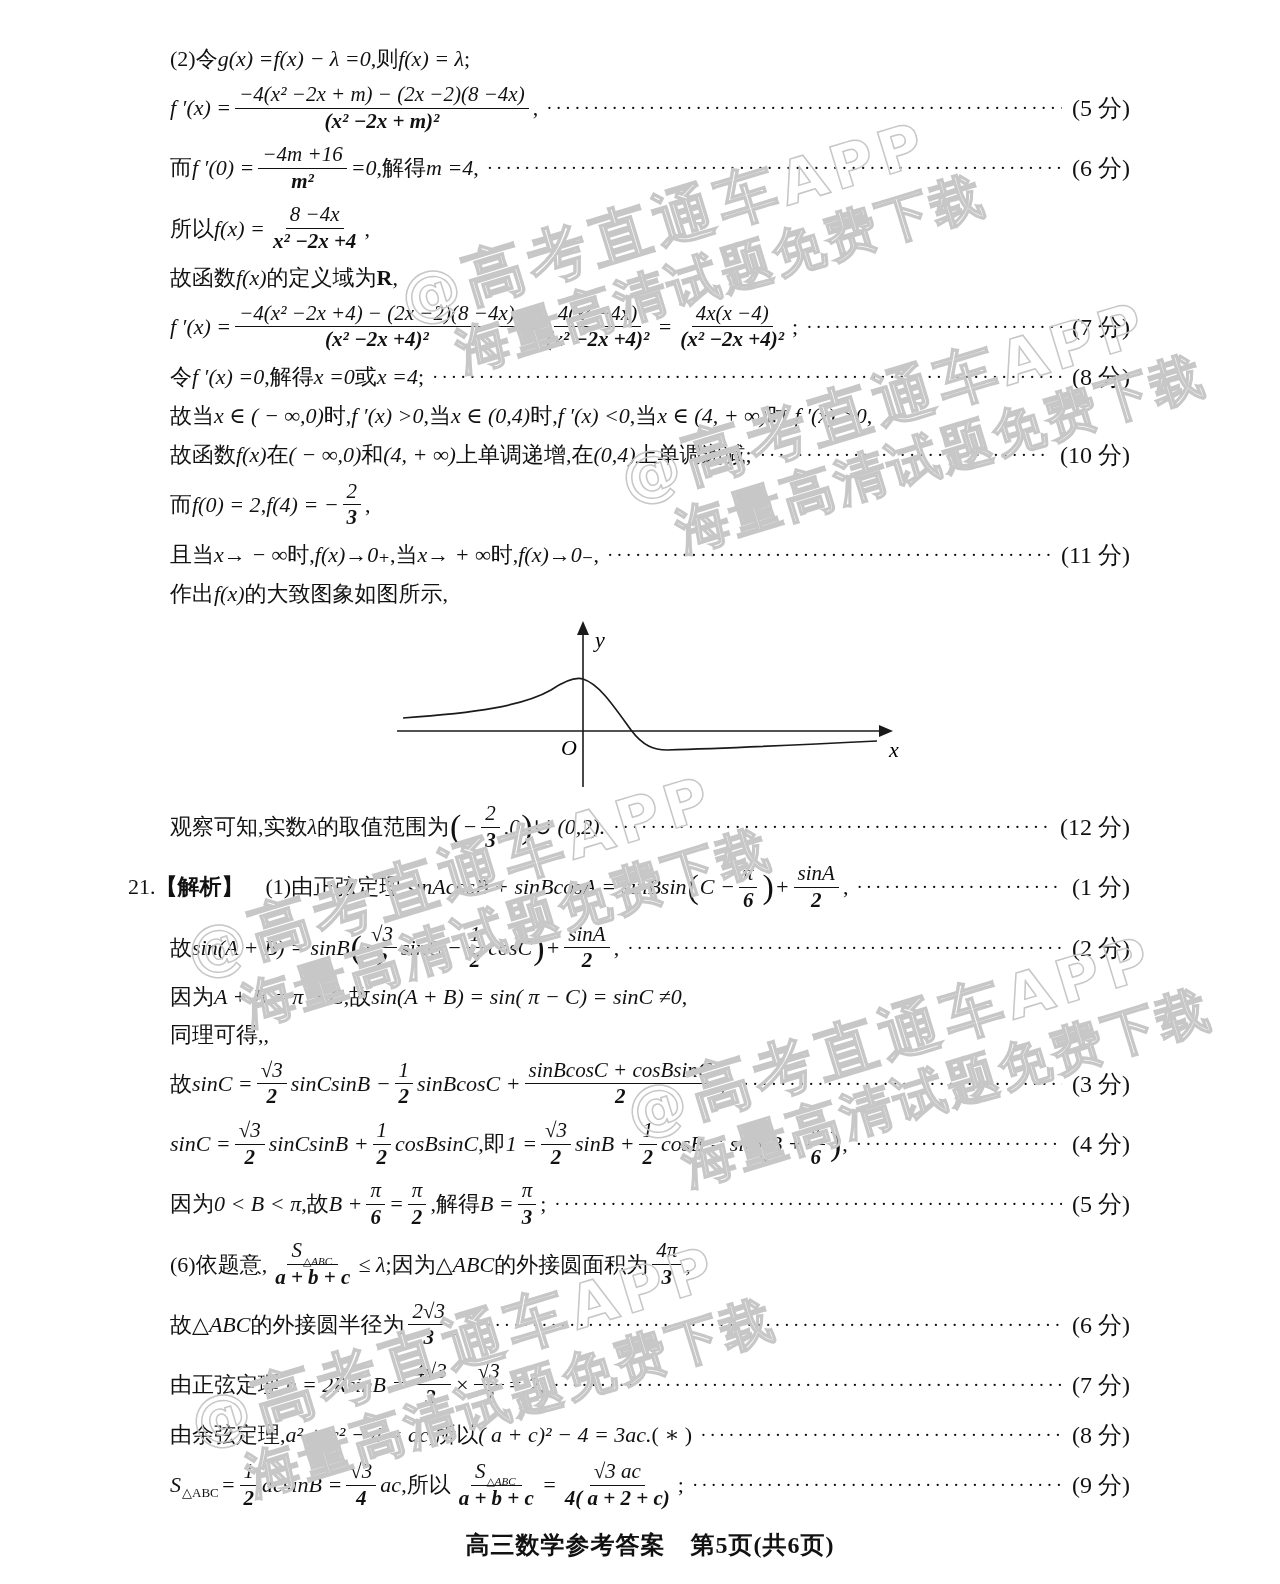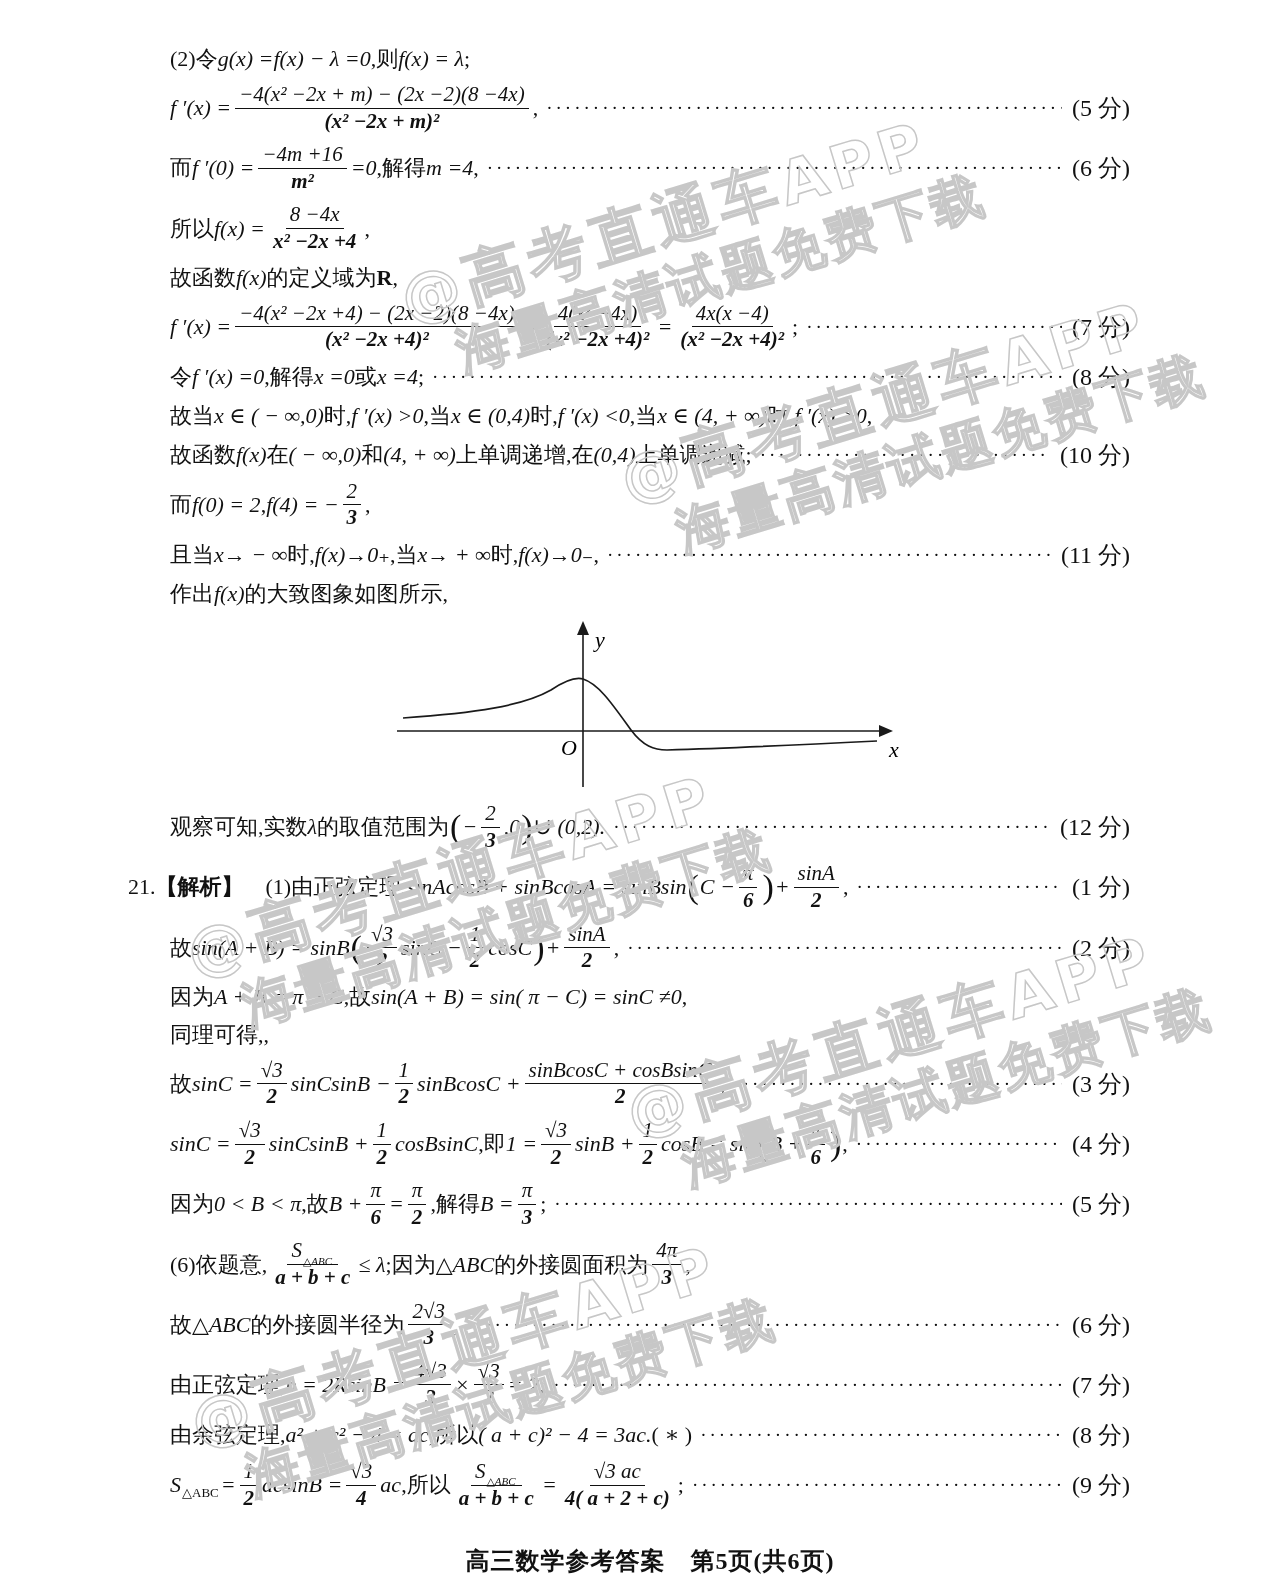--- a/index.html
+++ b/index.html
@@ -18,21 +18,21 @@
   .sub { font-size:13px; transform:translateY(8px); margin:0 2px 0 1px; }
   .frac { display:inline-flex; flex-direction:column; align-items:center; text-align:center;
           margin:0 4px; font-size:21px; line-height:1.22; font-style:italic; }
   .frac .num { border-bottom:1.6px solid #111; padding:0 4px; display:inline-flex; align-items:flex-end; justify-content:center; }
   .frac .den { padding:0 4px;font-weight:bold; }
   .frac .sub { font-size:11px; transform:translateY(4px); }
   .leader { flex:1 1 auto; overflow:hidden; white-space:nowrap; letter-spacing:3px;
             font-size:19px; margin:0 10px 0 8px; color:#111; }
   .score { white-space:nowrap; font-size:24px; }
   .graph-wrap { margin:4px 0 4px 215px; }
-  .footer { text-align:center; font-weight:bold; font-size:24px; margin-top:30px; letter-spacing:1px; }
+  .footer { text-align:center; font-weight:bold; font-size:24px; margin-top:14px; letter-spacing:1px; }
   .wm { position:absolute; z-index:3; transform:rotate(-17deg); transform-origin:0 0;
         color:transparent; -webkit-text-stroke:1.5px #c7c7c7;
         font-family:"DejaVu Sans","Liberation Sans",sans-serif; font-weight:bold;
         pointer-events:none; line-height:1.18; white-space:nowrap; }
   .wm .w1 { font-size:60px; letter-spacing:6px; }
   .wm .w2 { font-size:52px; letter-spacing:3px; margin-left:38px; }
 </style>
 </head>
 <body>
 

